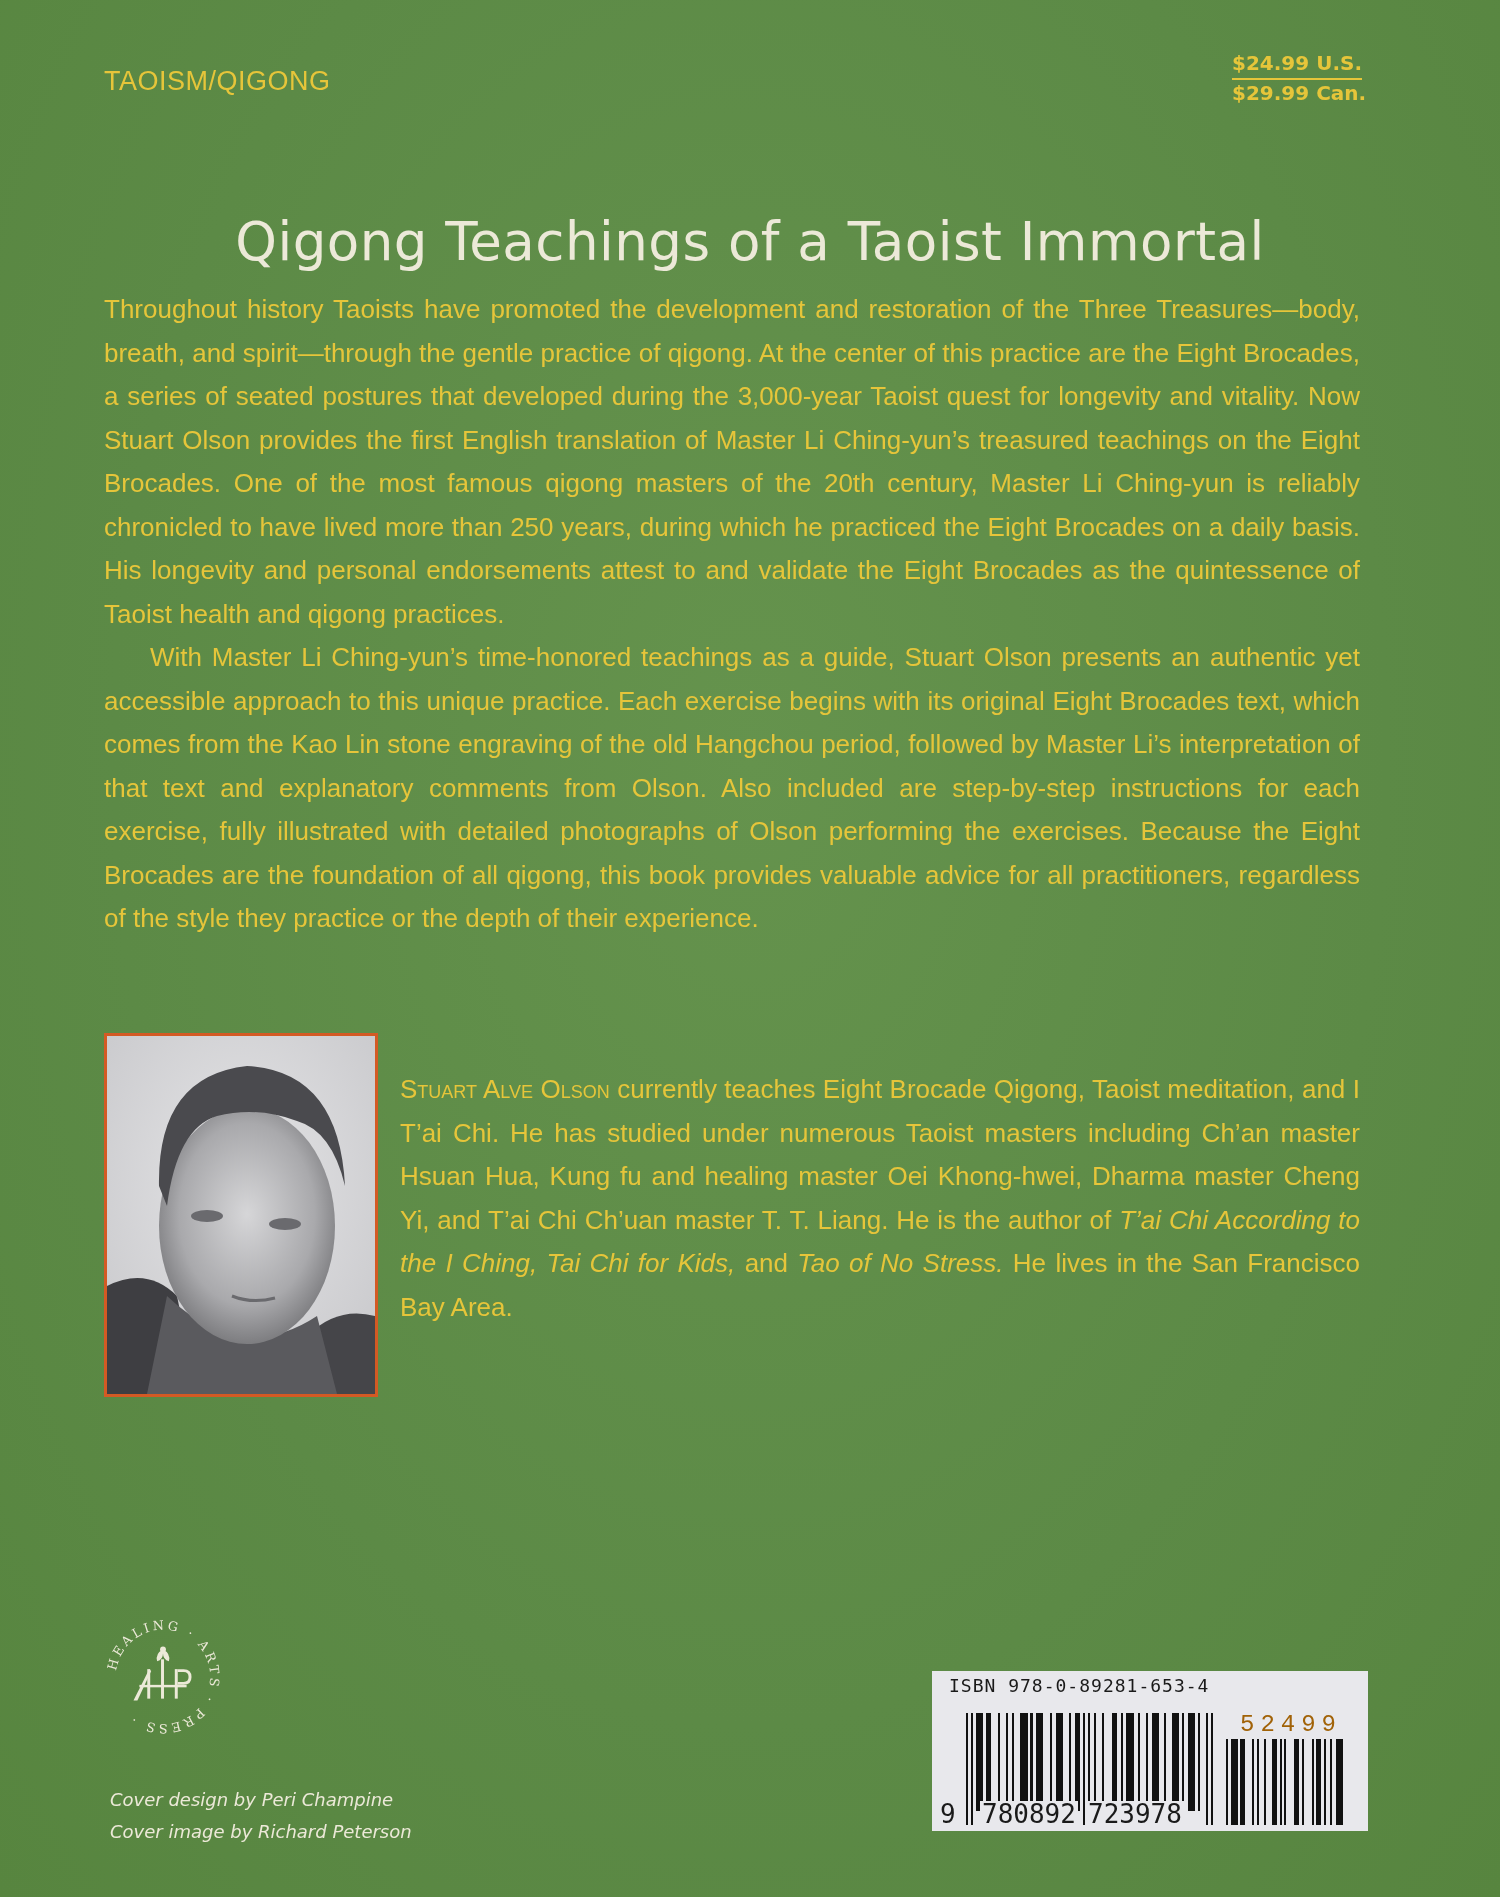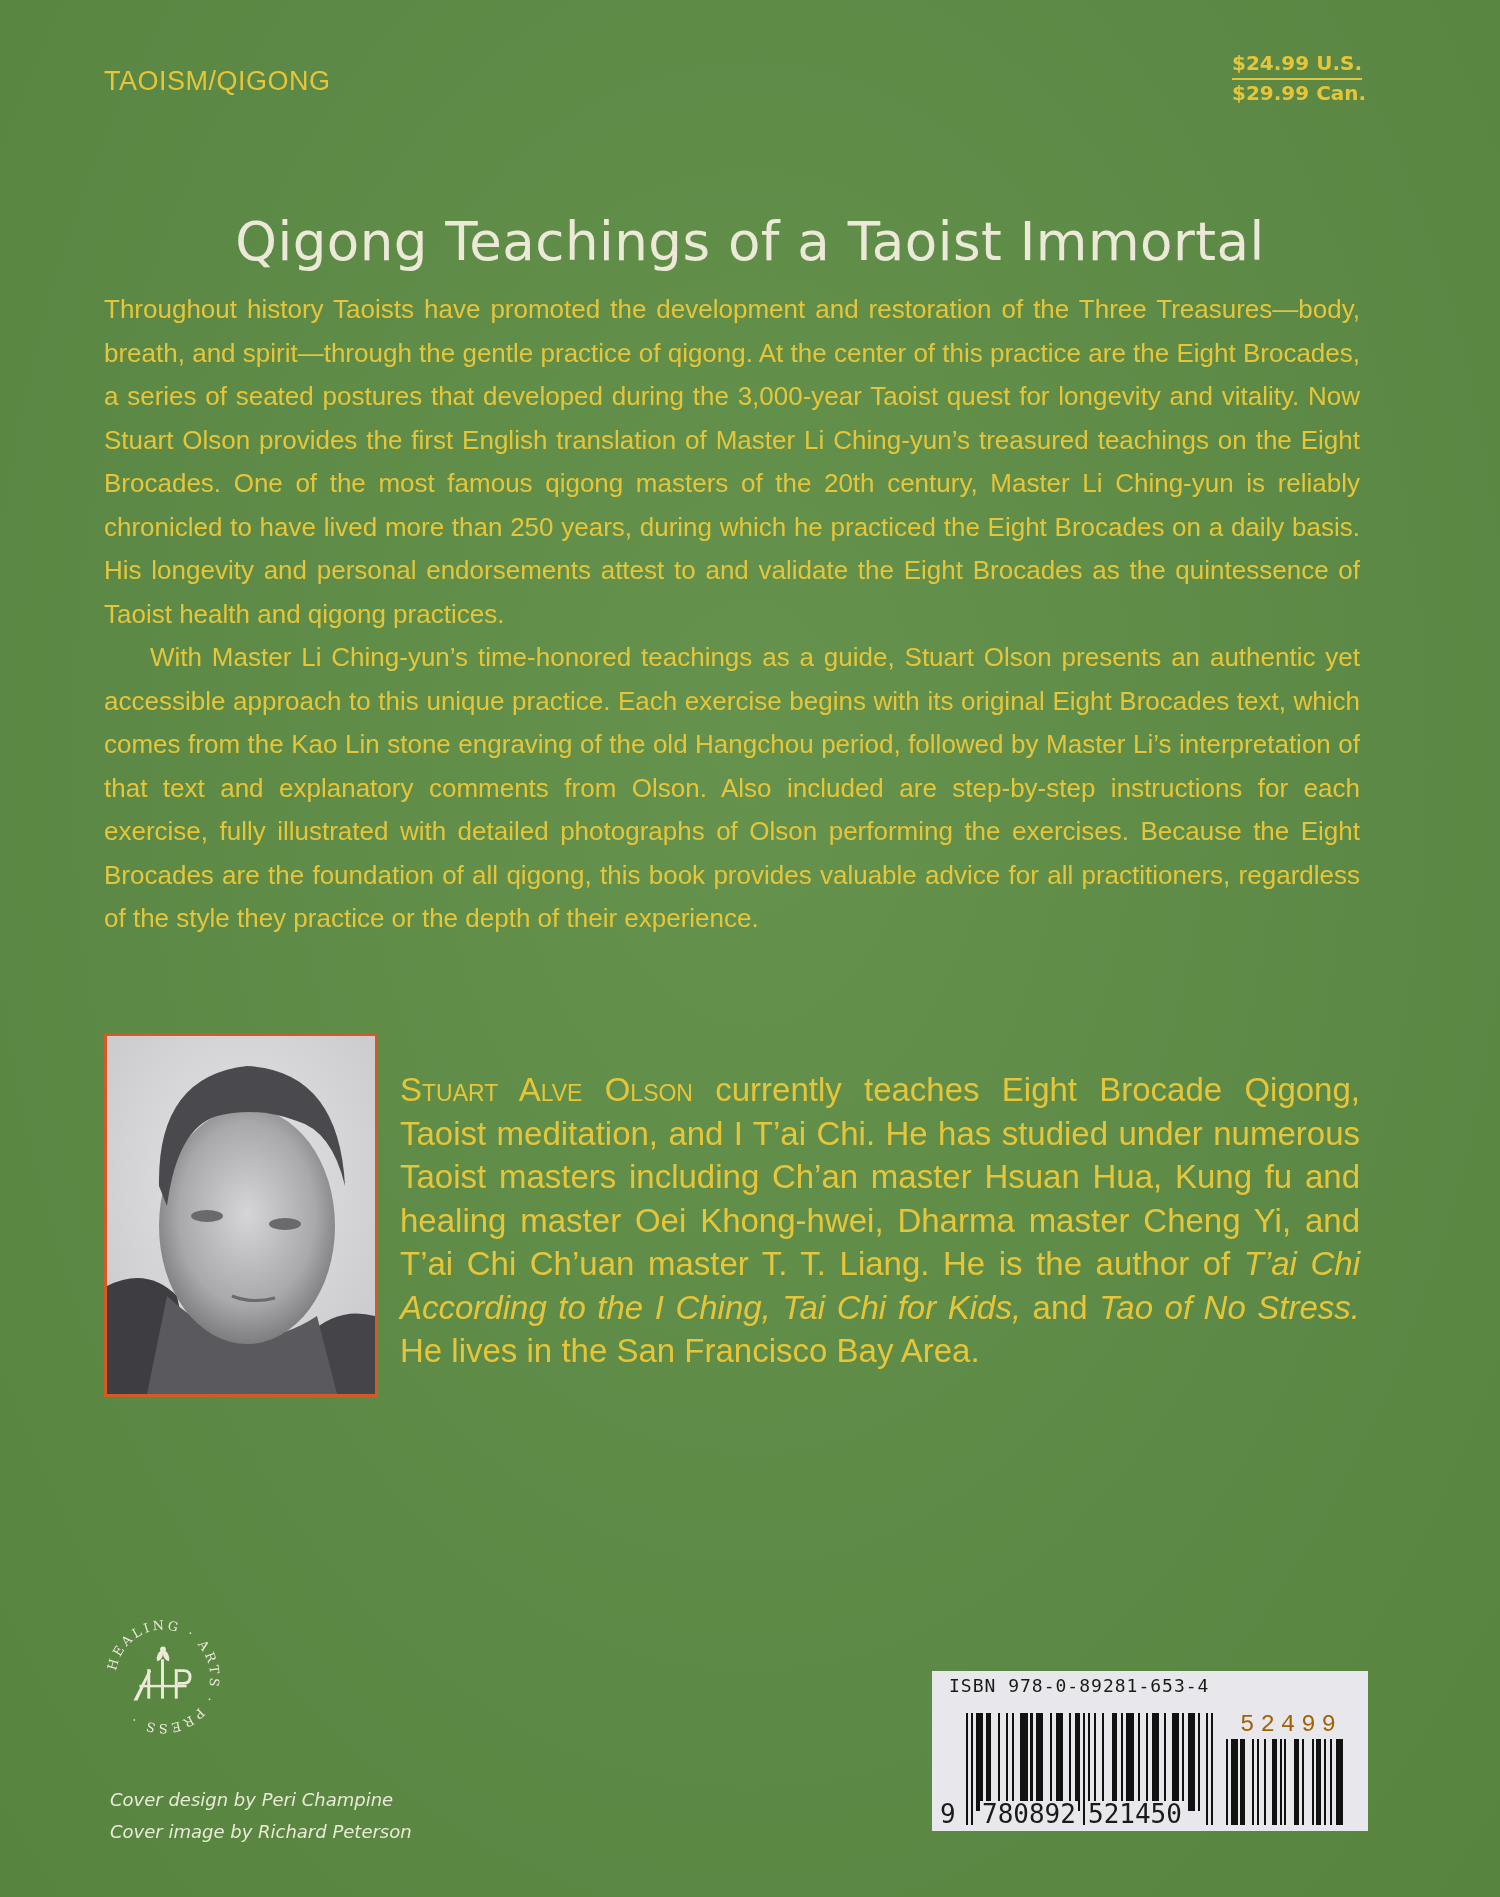--- a/index.html
+++ b/index.html
@@ -39,21 +39,21 @@
 
   .photo-frame {
     position: absolute; left: 104px; top: 1033px; width: 268px; height: 358px;
     border: 3px solid #d35a24;
     background: #d8d8da; overflow: hidden;
   }
   .photo-frame svg { display: block; width: 100%; height: 100%; }
 
   .bio {
     position: absolute; left: 400px; width: 960px; top: 1068px;
-    font-family: "Liberation Sans", sans-serif; font-size: 33px; line-height: 43.5px;
+    font-family: "Liberation Sans", sans-serif; font-size: 26px; line-height: 43.5px;
     text-align: justify;
   }
   .bio .sc { font-variant: small-caps; }
   .bio i { font-style: italic; }
 
   .publisher-logo {
     position: absolute; left: 104px; top: 1618px; width: 118px; height: 118px;
   }
   .publisher-info {
     position: absolute; left: 240px; top: 1614px;
@@ -217,18 +217,18 @@
           <rect x="86" y="0" width="2" height="86"></rect>
         <rect x="90" y="0" width="5" height="86"></rect>
           <rect x="98" y="0" width="2" height="86"></rect>
         <rect x="104" y="0" width="2" height="86"></rect>
           <rect x="110" y="0" width="7" height="86"></rect>
       </g>
     </svg>
     <div class="digits-main">
       <span class="lead">9</span>
       <span class="g1">780892</span>
-      <span class="g2">521450</span>
+      <span class="g2">723978</span>
     </div>
     <div class="digits-addon">52499</div>
   </div>
 
 </div>
 
 </body></html>

